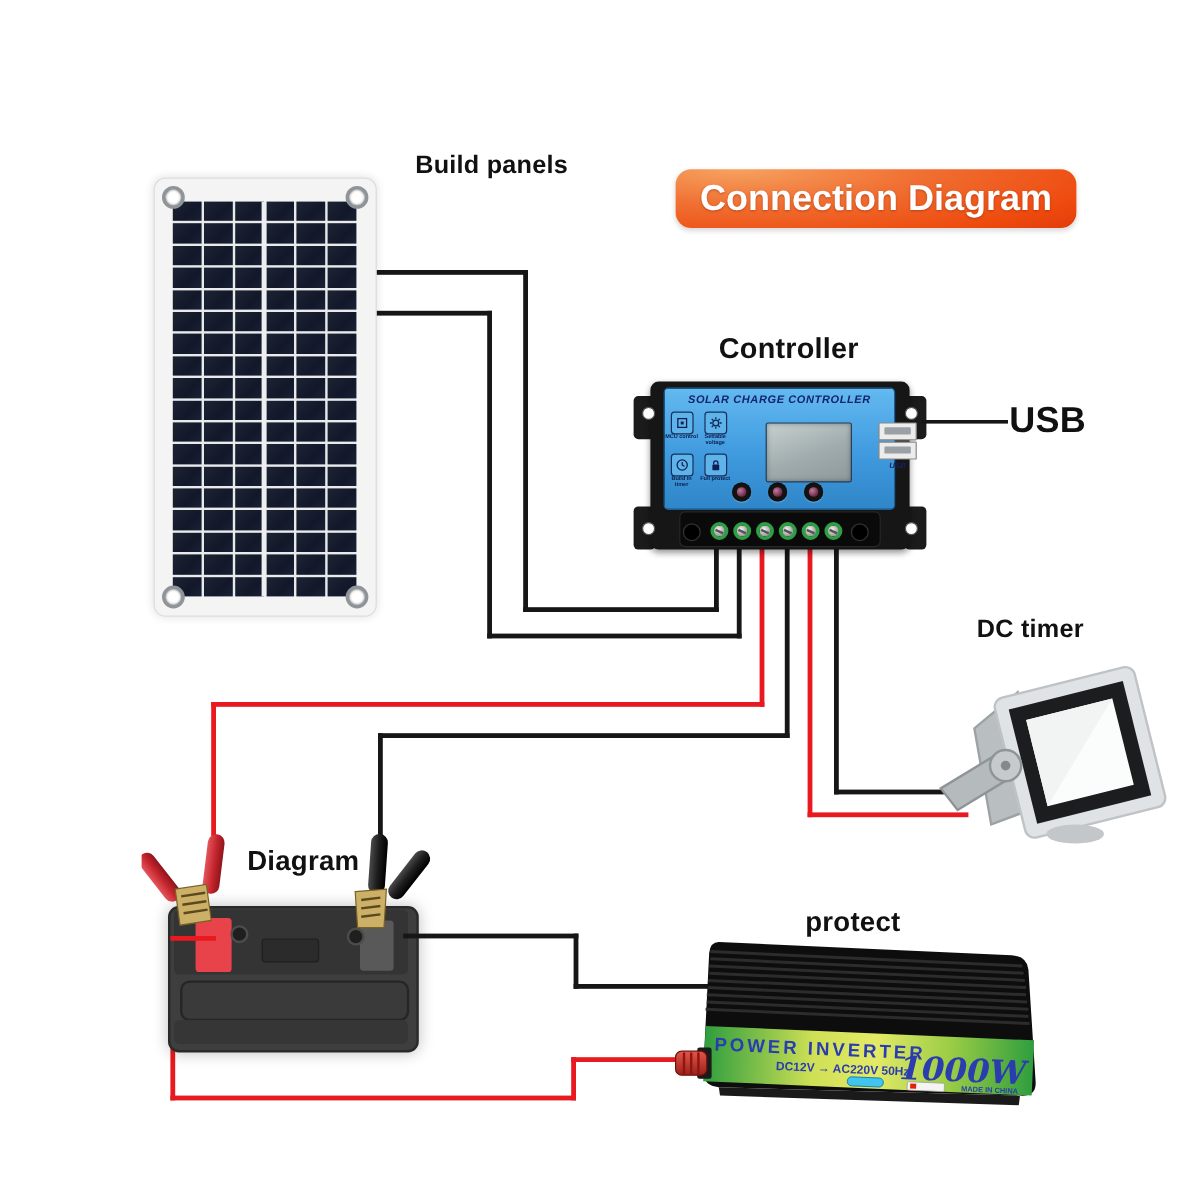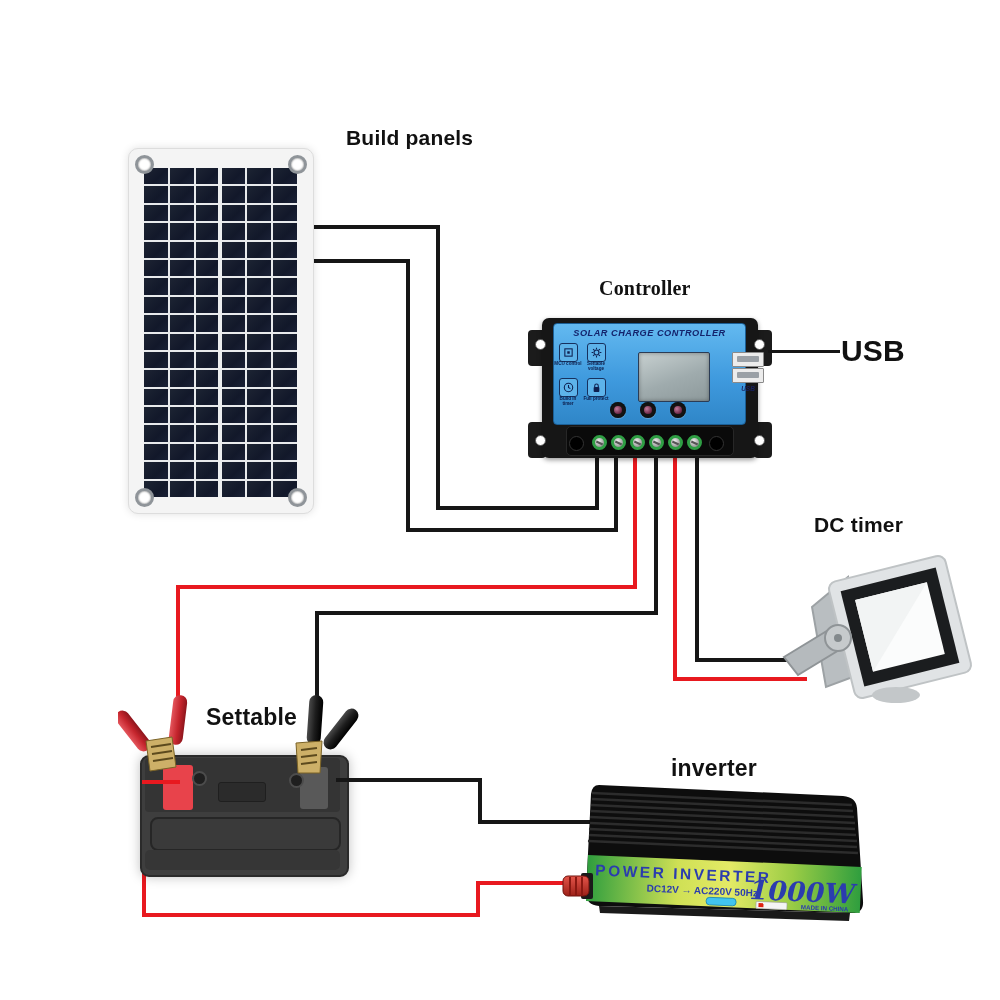--- a/index.html
+++ b/index.html
@@ -72,26 +72,29 @@
   .clip{position:absolute;z-index:3;}
   
   .dev{position:absolute;z-index:2;}
 </style>
 </head>
 <body>
 
 <div class="stage">
 
   <div class="lbl" style="left:346px;top:126px;font-size:21px;">Build panels</div>
-  <div class="lbl" style="left:599px;top:277px;font-size:20px;font-family:Liberation Serif, serif;">Controller</div>
+  <div class="lbl" style="left:599px;top:277px;font-size:24px;">Controller</div>
   <div class="lbl" style="left:841px;top:334px;font-size:30px;">USB</div>
   <div class="lbl" style="left:814px;top:513px;font-size:21px;">DC timer</div>
-  <div class="lbl" style="left:206px;top:704px;font-size:23px;">Settable</div>
-  <div class="lbl" style="left:671px;top:755px;font-size:23px;">inverter</div>
-
+  <div class="lbl" style="left:206px;top:704px;font-size:23px;">Diagram</div>
+  <div class="lbl" style="left:671px;top:755px;font-size:23px;">protect</div>
+
+  <div class="banner">
+    <span>Connection Diagram</span>
+  </div>
 
   <div class="w blk" style="left:305px;top:225px;width:135px;height:4px;"></div>
   <div class="w blk" style="left:436px;top:225px;width:4px;height:285px;"></div>
   <div class="w blk" style="left:436px;top:506px;width:163px;height:4px;"></div>
   <div class="w blk" style="left:595px;top:450px;width:4px;height:60px;"></div>
 
   <div class="w blk" style="left:305px;top:259px;width:105px;height:4px;"></div>
   <div class="w blk" style="left:406px;top:259px;width:4px;height:273px;"></div>
   <div class="w blk" style="left:406px;top:528px;width:212px;height:4px;"></div>
   <div class="w blk" style="left:614px;top:450px;width:4px;height:82px;"></div>

